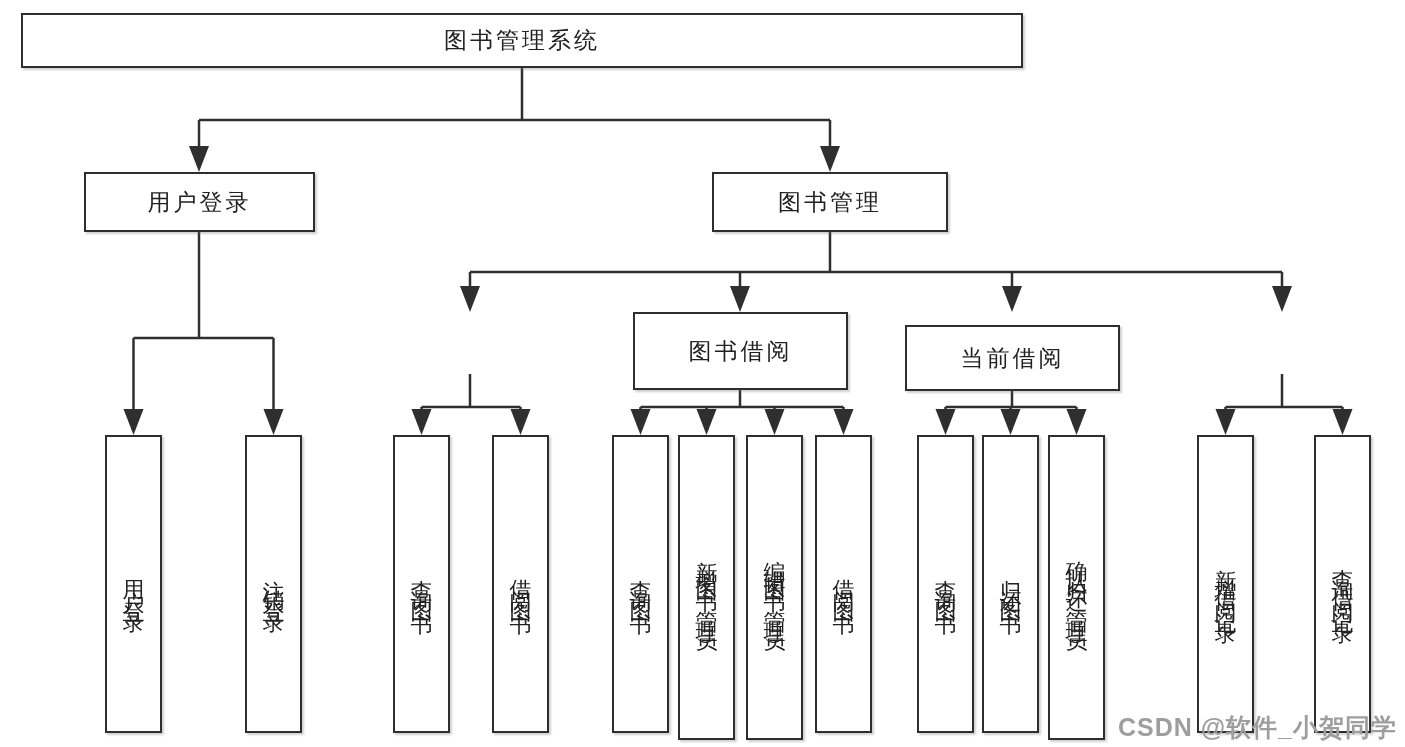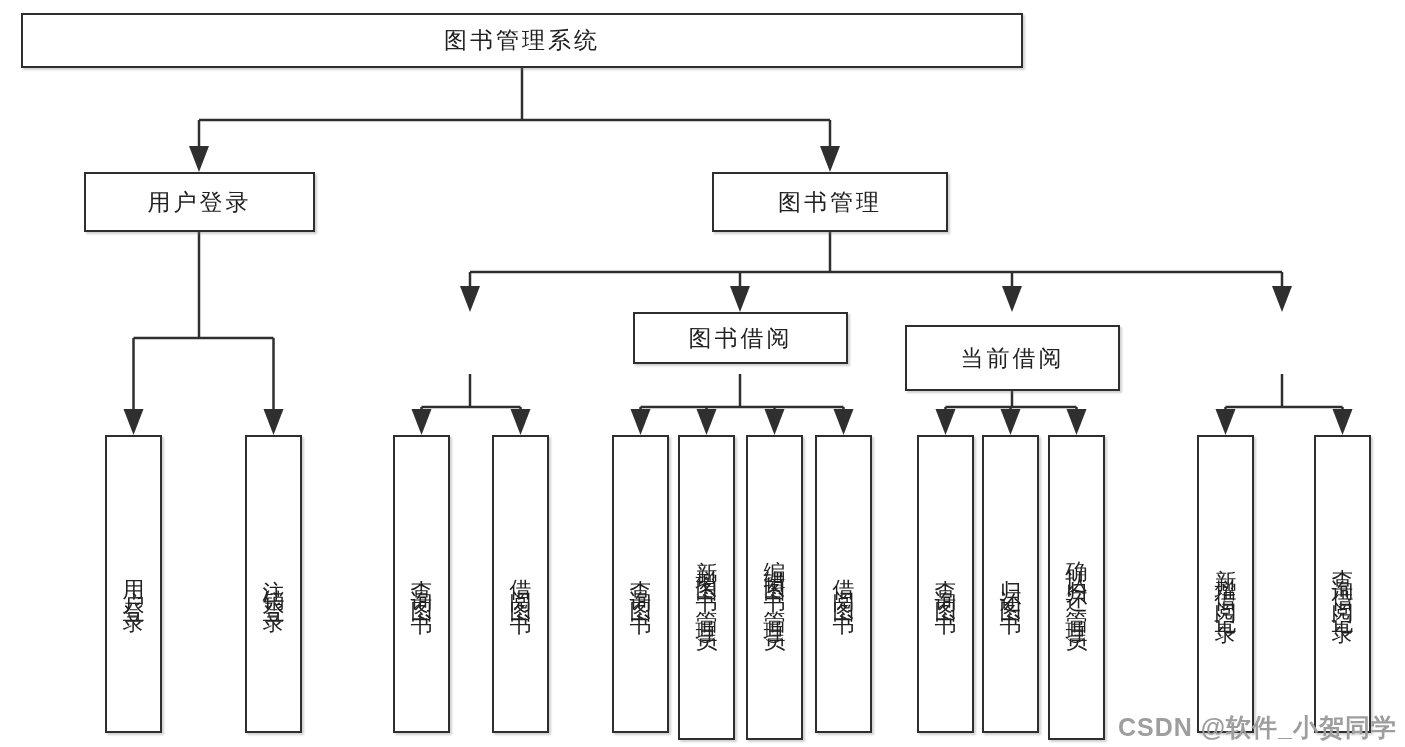--- a/index.html
+++ b/index.html
@@ -139,21 +139,21 @@
     <span class="hlabel">图书管理系统</span>
   </div>
 
   <div class="hbox" style="left:84px;top:172px;width:231px;height:60px">
     <span class="hlabel">用户登录</span>
   </div>
   <div class="hbox" style="left:712px;top:172px;width:236px;height:60px">
     <span class="hlabel">图书管理</span>
   </div>
 
-  <div class="hbox" style="left:633px;top:312px;width:215px;height:52px">
+  <div class="hbox" style="left:633px;top:312px;width:215px;height:78px">
     <span class="hlabel">图书借阅</span>
   </div>
   <div class="hbox" style="left:905px;top:325px;width:215px;height:66px">
     <span class="hlabel">当前借阅</span>
   </div>
 
   <div class="vbox" style="left:105px;top:435px;width:57px;height:298px">
     <span class="vtext" style="letter-spacing: 11px;">用户登录</span>
   </div>
   <div class="vbox" style="left:245px;top:435px;width:57px;height:298px">

